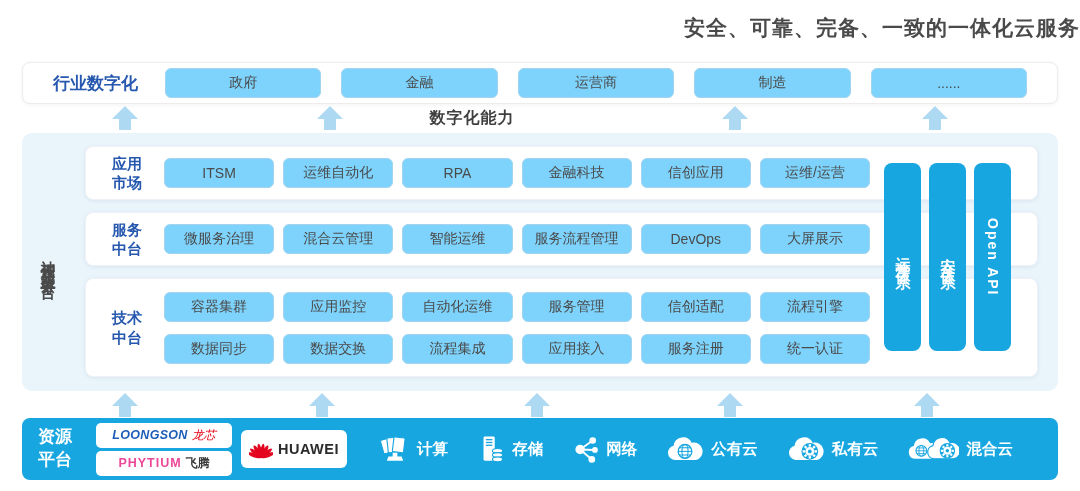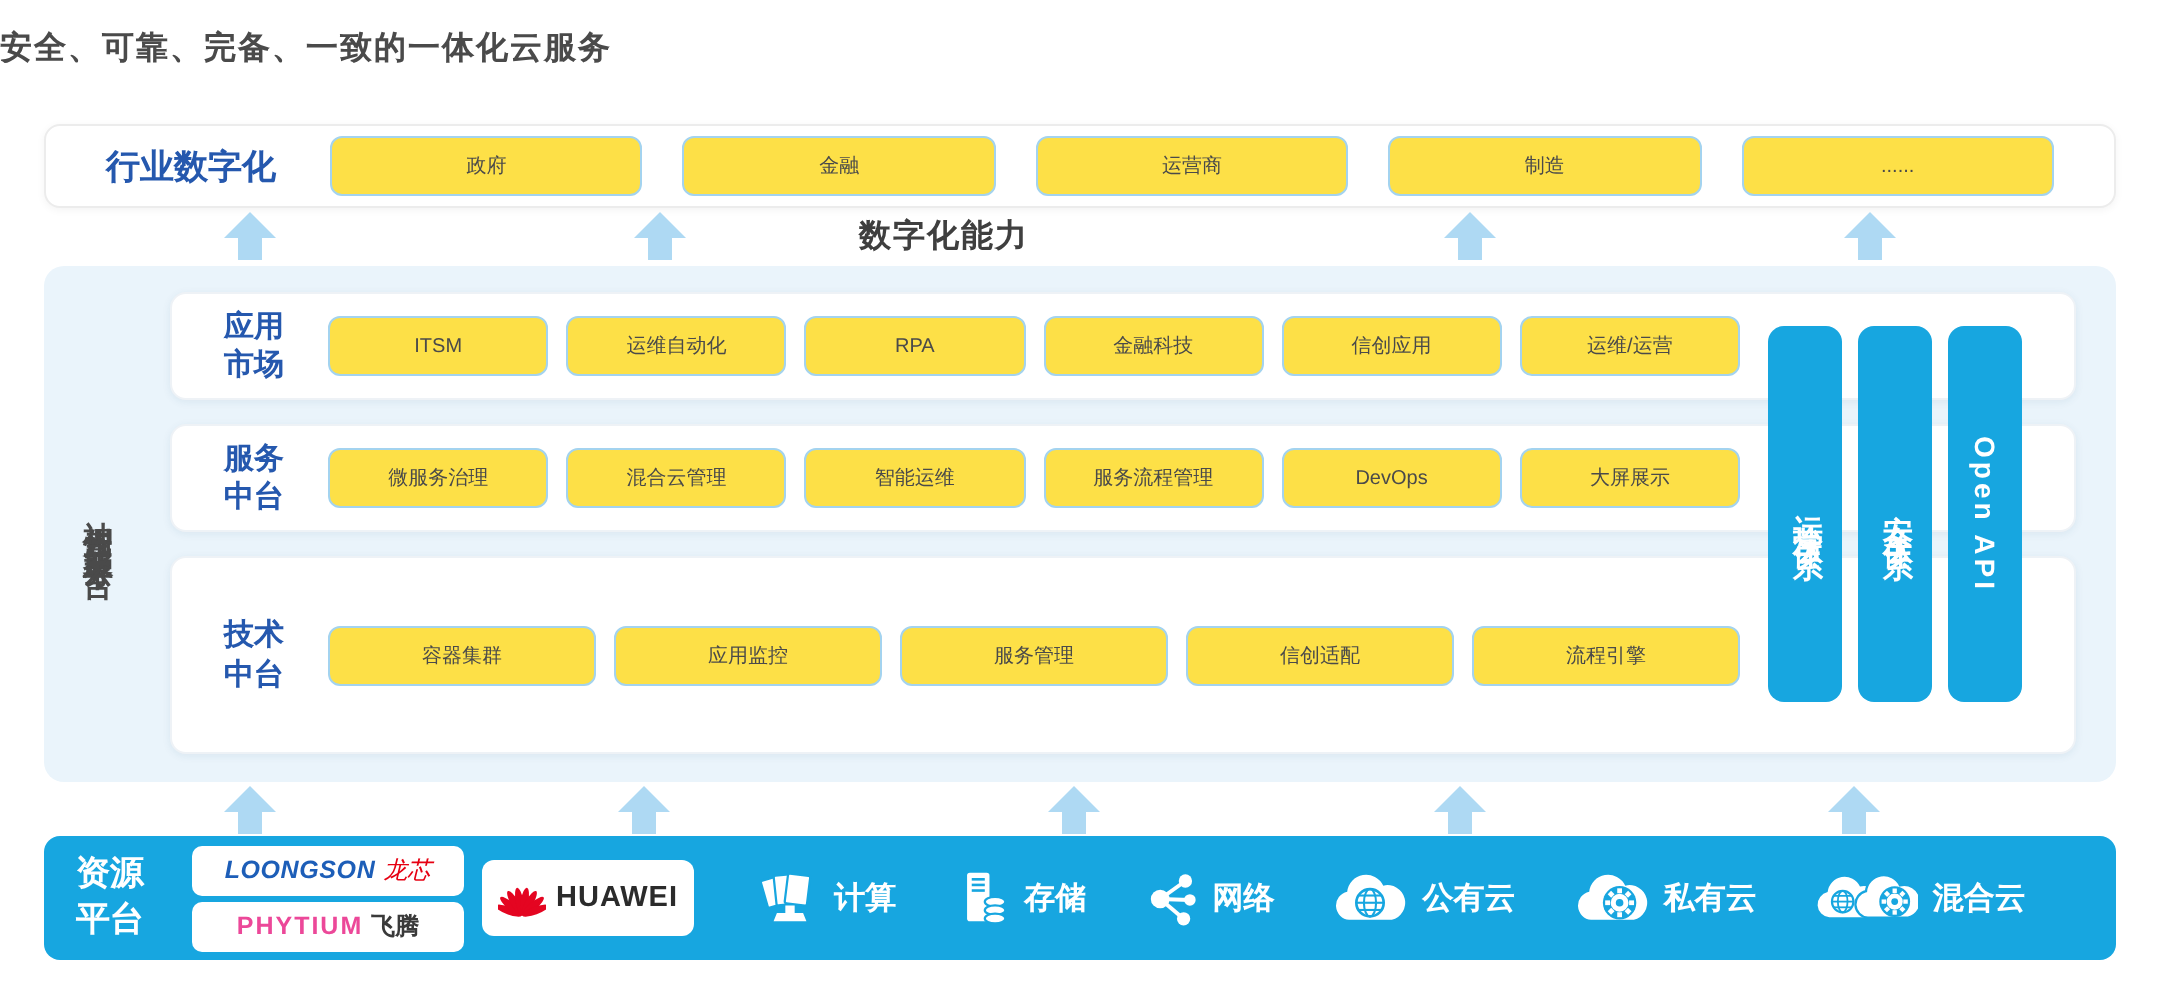--- a/index.html
+++ b/index.html
@@ -7,31 +7,31 @@
     --arrow:#aed9f3;
     --label-blue:#2558ae;
     --panel-bg:#eaf4fb;
     --chip-border:#a3d3ef;
     --dark:#4a4a4a;
   }
   *{margin:0;padding:0;box-sizing:border-box;}
   body{background:#fff;font-family:"Liberation Sans","DejaVu Sans",sans-serif;}
   #app{position:relative;width:1080px;height:491px;background:#fff;overflow:hidden;}
 
-  .title{position:absolute;top:14px;left:0;width:1080px;text-align:left;
-    font-size:16px;font-weight:bold;color:#4a4a4a;letter-spacing:1px;}
+  .title{position:absolute;top:14px;left:0;width:1080px;text-align:right;
+    font-size:21px;font-weight:bold;color:#4a4a4a;letter-spacing:1px;}
 
   
   .industry{position:absolute;left:22px;top:62px;width:1036px;height:42px;background:#fff;
     border:1px solid #ececec;border-radius:8px;box-shadow:0 1px 4px rgba(0,0,0,.05);
     display:flex;align-items:center;padding:0 30px;}
   .ind-label{width:112px;flex:0 0 112px;font-size:17px;font-weight:bold;color:var(--label-blue);}
   .industry .chips{display:flex;flex:1;gap:20px;}
-  .chip{flex:1;height:30px;background:#fde047;border:1px solid var(--chip-border);border-radius:6px;
-    display:flex;align-items:center;justify-content:center;font-size:10px;color:#4a4a4a;}
+  .chip{flex:1;height:30px;background:#7dd3fc;border:1px solid var(--chip-border);border-radius:6px;
+    display:flex;align-items:center;justify-content:center;font-size:14px;color:#4a4a4a;}
 
   
   .arrow-row{position:absolute;left:0;width:1080px;}
   .r1{top:105px;height:27px;}
   .r2{top:392px;height:25px;}
   .arrow{position:absolute;top:1px;width:26px;}
   .arrow .head{width:0;height:0;margin:0 auto;border-left:13px solid transparent;
     border-right:13px solid transparent;border-bottom:13px solid var(--arrow);}
   .arrow .stem{width:12px;height:11px;margin:0 auto;background:var(--arrow);}
   .cap-label{position:absolute;left:0;top:3px;width:944px;text-align:center;
@@ -153,23 +153,32 @@
 
     <div class="card card3">
       <div class="row-label">
         <span>技术</span>
         <span>中台</span>
       </div>
       <div class="chips2">
         <div class="chiprow">
           <div class="chip">容器集群</div>
           <div class="chip">应用监控</div>
+          <div class="chip">自动化运维</div>
           <div class="chip">服务管理</div>
           <div class="chip">信创适配</div>
           <div class="chip">流程引擎</div>
+        </div>
+        <div class="chiprow">
+          <div class="chip">数据同步</div>
+          <div class="chip">数据交换</div>
+          <div class="chip">流程集成</div>
+          <div class="chip">应用接入</div>
+          <div class="chip">服务注册</div>
+          <div class="chip">统一认证</div>
         </div>
       </div>
     </div>
 
     <div class="pillar p1">运营体系</div>
     <div class="pillar p2">安全体系</div>
     <div class="pillar p3">Open API</div>
   </div>
 
   <div class="arrow-row r2">

